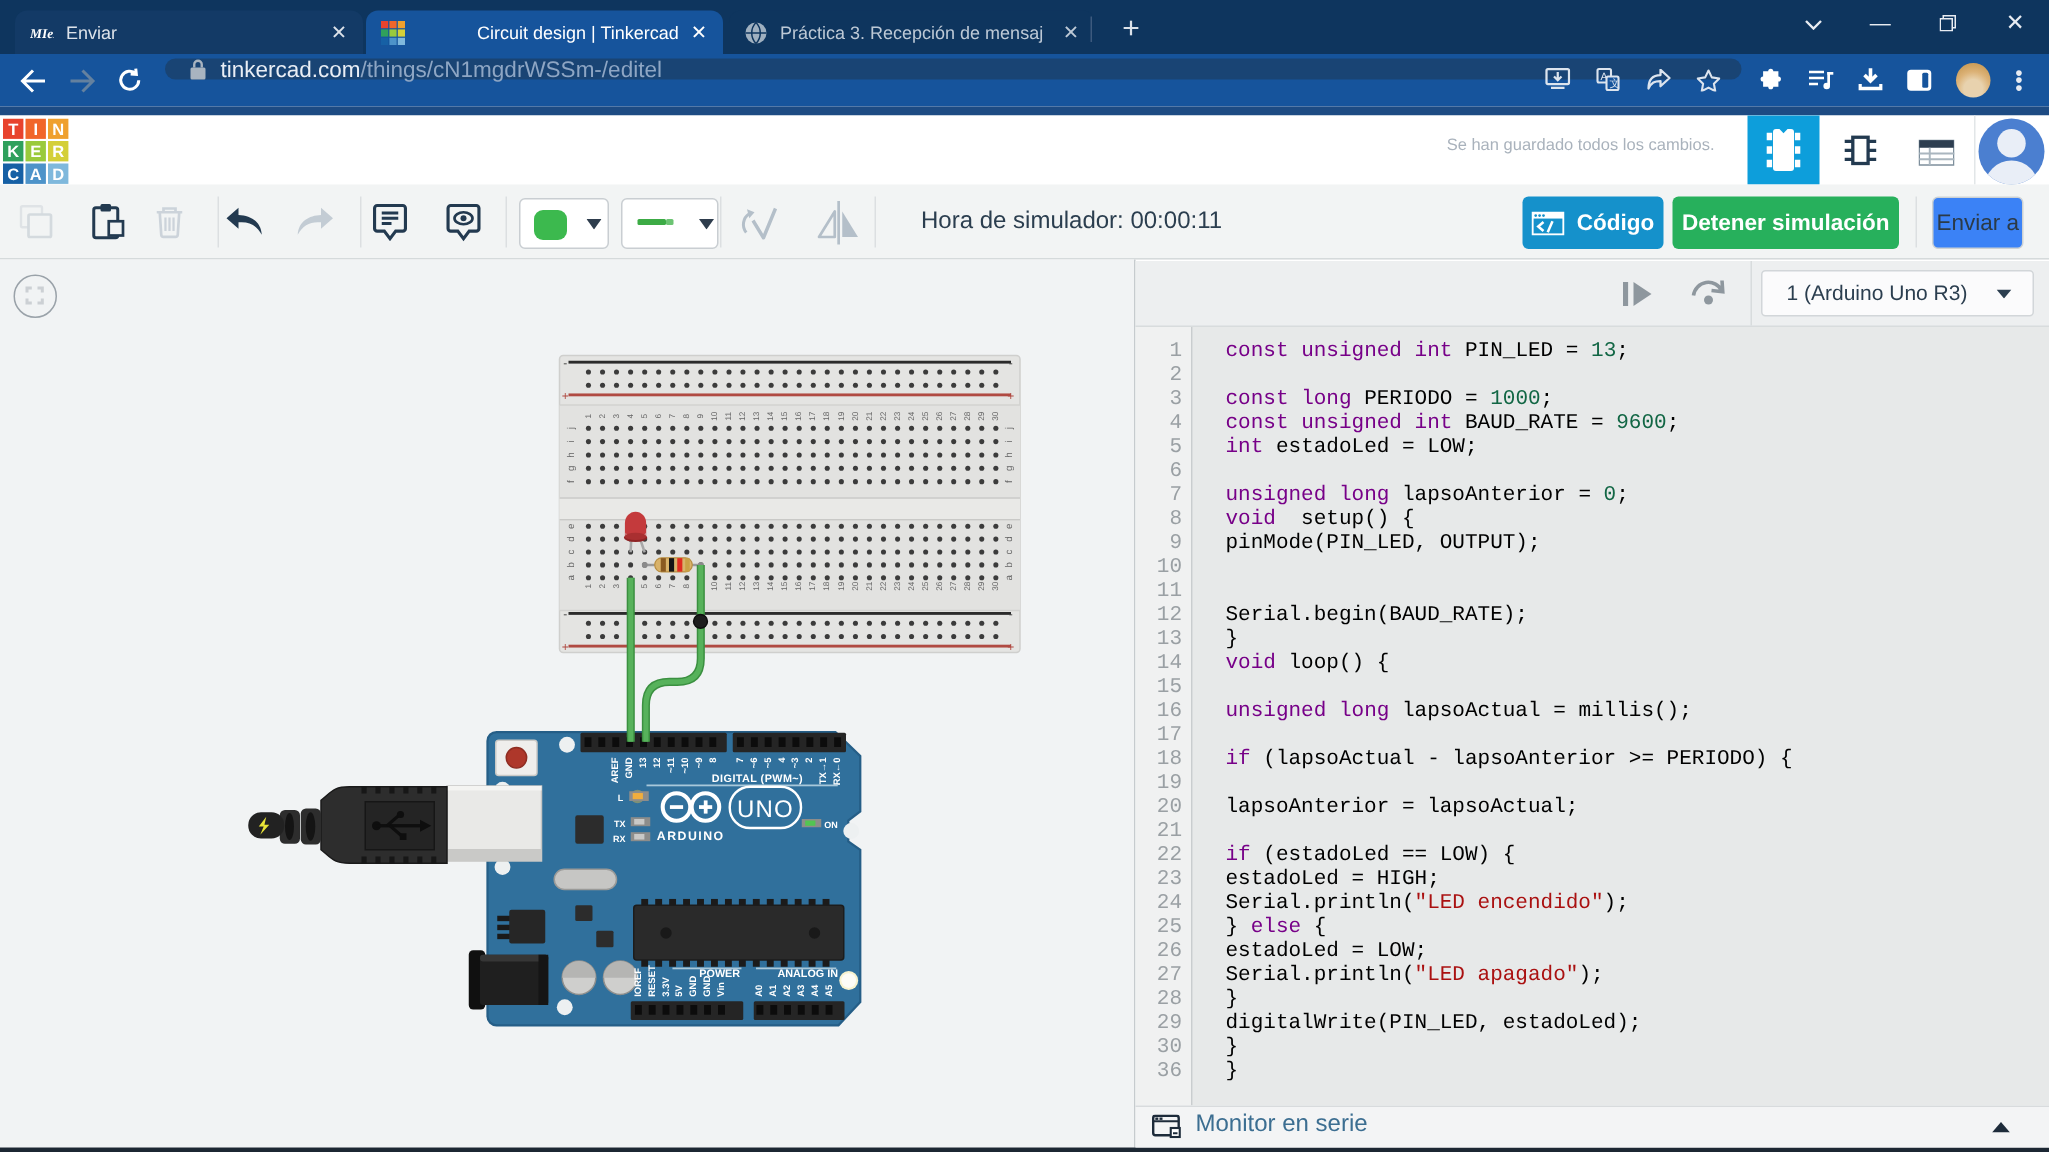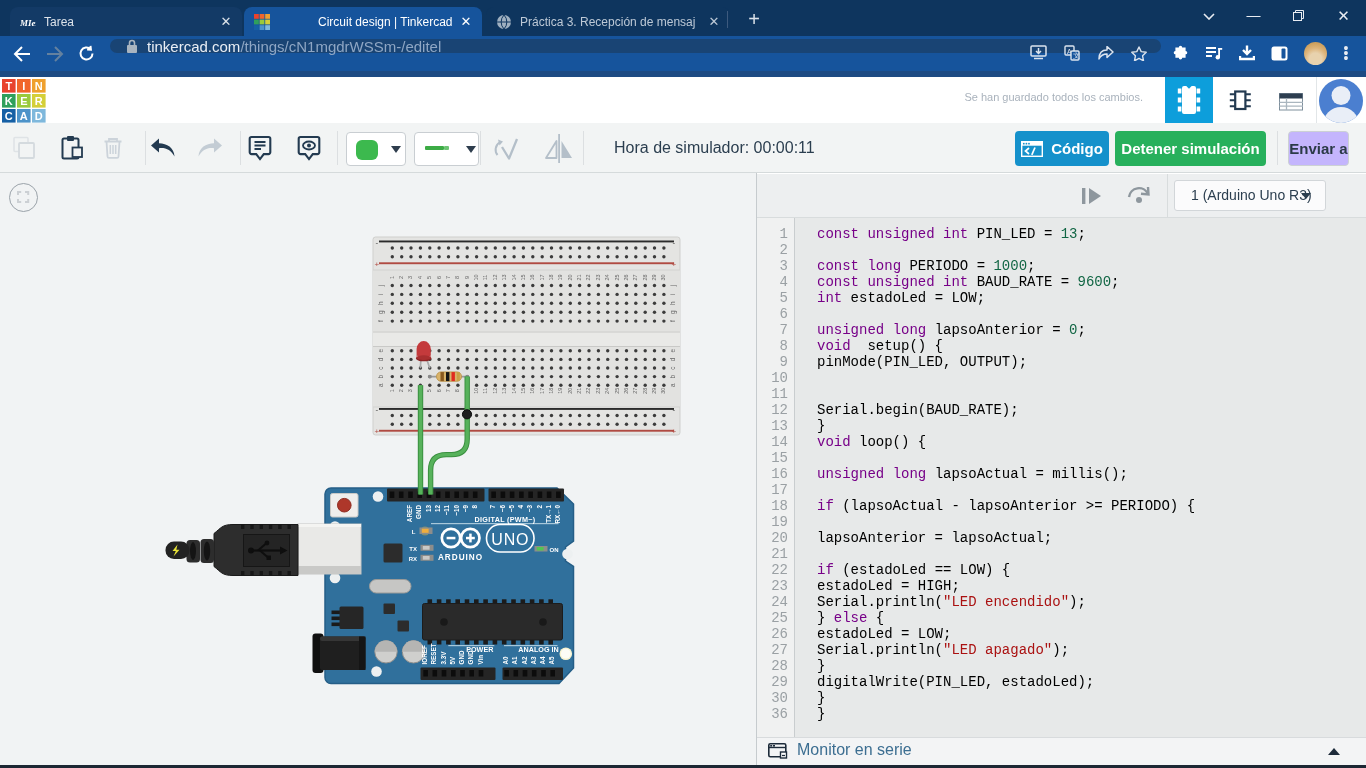--- a/index.html
+++ b/index.html
@@ -16,36 +16,36 @@
 #winctl div { width:45px; text-align:center; line-height:31px; font-size:14px; }
 #addrbar { position:absolute; left:0; top:36px; width:1366px; height:35px; background:#16549c; display:flex; align-items:center; }
 #urlpill { position:absolute; left:110px; top:39px; width:1051px; height:14px; background:#194474; border-radius:14px; display:flex; align-items:center; color:#e9eef5; font-size:15px; }
 #tkheader { position:absolute; left:0; top:77px; width:1366px; height:46px; background:#ffffff; }
 #toolbar { position:absolute; left:0; top:123px; width:1366px; height:50px; background:#f2f4f4; border-bottom:1px solid #d5dadb; }
 .sep { position:absolute; top:131px; width:1px; height:34px; background:#dcdfe1; }
 .tbtn { position:absolute; top:132px; height:34px; background:#fff; border:1px solid #c9ced2; border-radius:4px; }
 .pbtn { position:absolute; top:131px; height:35px; border-radius:4px; color:#fff; font-size:15px; font-weight:bold; display:flex; align-items:center; justify-content:center; }
 #canvas { position:absolute; left:0; top:173px; width:757px; height:592px; background:#f1f3f4; border-right:1px solid #c6cbce; overflow:hidden; }
 #codetop { position:absolute; left:757px; top:174px; width:609px; height:44px; background:#edeff0; border-bottom:1px solid #d8dcdd; }
-#boardsel { position:absolute; left:1174px; top:180px; width:152px; height:31px; background:#fbfbfc; border:1px solid #d2d6d9; border-radius:3px; font-size:14px; color:#2b3e4f; line-height:29px; padding-left:16px; }
+#boardsel { position:absolute; left:1174px; top:180px; width:182px; height:31px; background:#fbfbfc; border:1px solid #d2d6d9; border-radius:3px; font-size:14px; color:#2b3e4f; line-height:29px; padding-left:16px; }
 #codearea { position:absolute; left:757px; top:218px; width:609px; height:519px; background:#e7e9e9; }
 #gutter { position:absolute; left:0; top:0; width:38px; height:519px; background:#f0f1f1; border-right:1px solid #c9cdcf; color:#9aa0a4; font:14px "Liberation Mono",monospace; text-align:right; padding:8px 6px 0 0; }
 #gutter div, #codetext div { height:16px; line-height:16px; }
 #codetext { position:absolute; left:60px; top:0; font:14px "Liberation Mono",monospace; color:#000; padding-top:8px; white-space:pre; }
 #codetext i { font-style:normal; }
 .k { color:#770088; } .n { color:#116644; } .s { color:#aa1111; }
 #monitor { position:absolute; left:757px; top:737px; width:609px; height:28px; background:#f3f4f5; border-top:1px solid #d8dbdd; }
 </style></head>
 <body>
 <div id="tabbar">
   <div class="tab" id="tab1">
     <svg class="favic" viewBox="0 0 16 16">
         <text x="0" y="11.5" font-size="9" font-style="italic" font-weight="bold" fill="#fff" font-family="'Liberation Serif',serif">MIeL</text>
       </svg>
-    <div class="ttext">Tarea</div>
+    <div class="ttext">Enviar</div>
       <div class="tclose">✕</div>
   </div>
   <div class="tab" id="tab2">
     <svg class="favic" viewBox="0 0 16 16">
       <rect x="0" y="0" width="4.8" height="4.8" fill="#e8432d"></rect>
         <rect x="5.6" y="0" width="4.8" height="4.8" fill="#f1662a"></rect>
         <rect x="11.2" y="0" width="4.8" height="4.8" fill="#efa02e"></rect>
       <rect x="0" y="5.6" width="4.8" height="4.8" fill="#2fa05c"></rect>
         <rect x="5.6" y="5.6" width="4.8" height="4.8" fill="#9aca3c"></rect>
         <rect x="11.2" y="5.6" width="4.8" height="4.8" fill="#d4cf38"></rect>
@@ -254,21 +254,21 @@
       <rect x="0.7" y="0.7" width="20.6" height="14.6" fill="none" stroke="#fff" stroke-width="1.4"></rect>
       <rect x="0.7" y="0.7" width="20.6" height="4" fill="#fff"></rect>
       <circle cx="2.8" cy="2.7" r="0.9" fill="#1591cb"></circle>
       <circle cx="5.4" cy="2.7" r="0.9" fill="#1591cb"></circle>
       <circle cx="8" cy="2.7" r="0.9" fill="#1591cb"></circle>
       <path d="M8,7 L4.5,10 L8,13" fill="none" stroke="#fff" stroke-width="1.7"></path>
       <path d="M14,6.5 L10.8,13.8" stroke="#fff" stroke-width="1.7"></path>
     </svg>Código</div>
 <div class="pbtn" style="left:1115px;width:151px;background:#27b05c;">Detener simulación</div>
 <div class="sep" style="left:1277px"></div>
-<div class="pbtn" style="left:1288px;width:61px;background:#c4b5fd;color:#2b3a47;font-weight:bold;border:1px solid #ccd1d4;">Enviar a</div>
+<div class="pbtn" style="left:1288px;width:61px;background:#3b82f6;color:#2b3a47;font-weight:normal;border:1px solid #ccd1d4;">Enviar a</div>
 <div id="canvas">
   <div style="position:absolute;left:0;top:1px"><svg width="756" height="594" viewBox="0 174 756 594" font-family="'Liberation Sans',sans-serif">
 <rect x="373" y="237" width="307" height="198" rx="2.5" fill="#e4e4e2" stroke="#cfcfcd"></rect>
 <rect x="373" y="270" width="307" height="137" fill="#e2e2e0"></rect>
 <rect x="373" y="331.5" width="307" height="15.5" fill="#e9e9e7"></rect>
 <rect x="373" y="331.5" width="307" height="1" fill="#c9c9c7"></rect>
 <rect x="373" y="346" width="307" height="1" fill="#c9c9c7"></rect>
 <rect x="373" y="269.5" width="307" height="1" fill="#d2d2d0"></rect>
 <rect x="373" y="406.5" width="307" height="1" fill="#d2d2d0"></rect>
 <rect x="379" y="240.5" width="295" height="1.9" fill="#2b2b2b"></rect>

